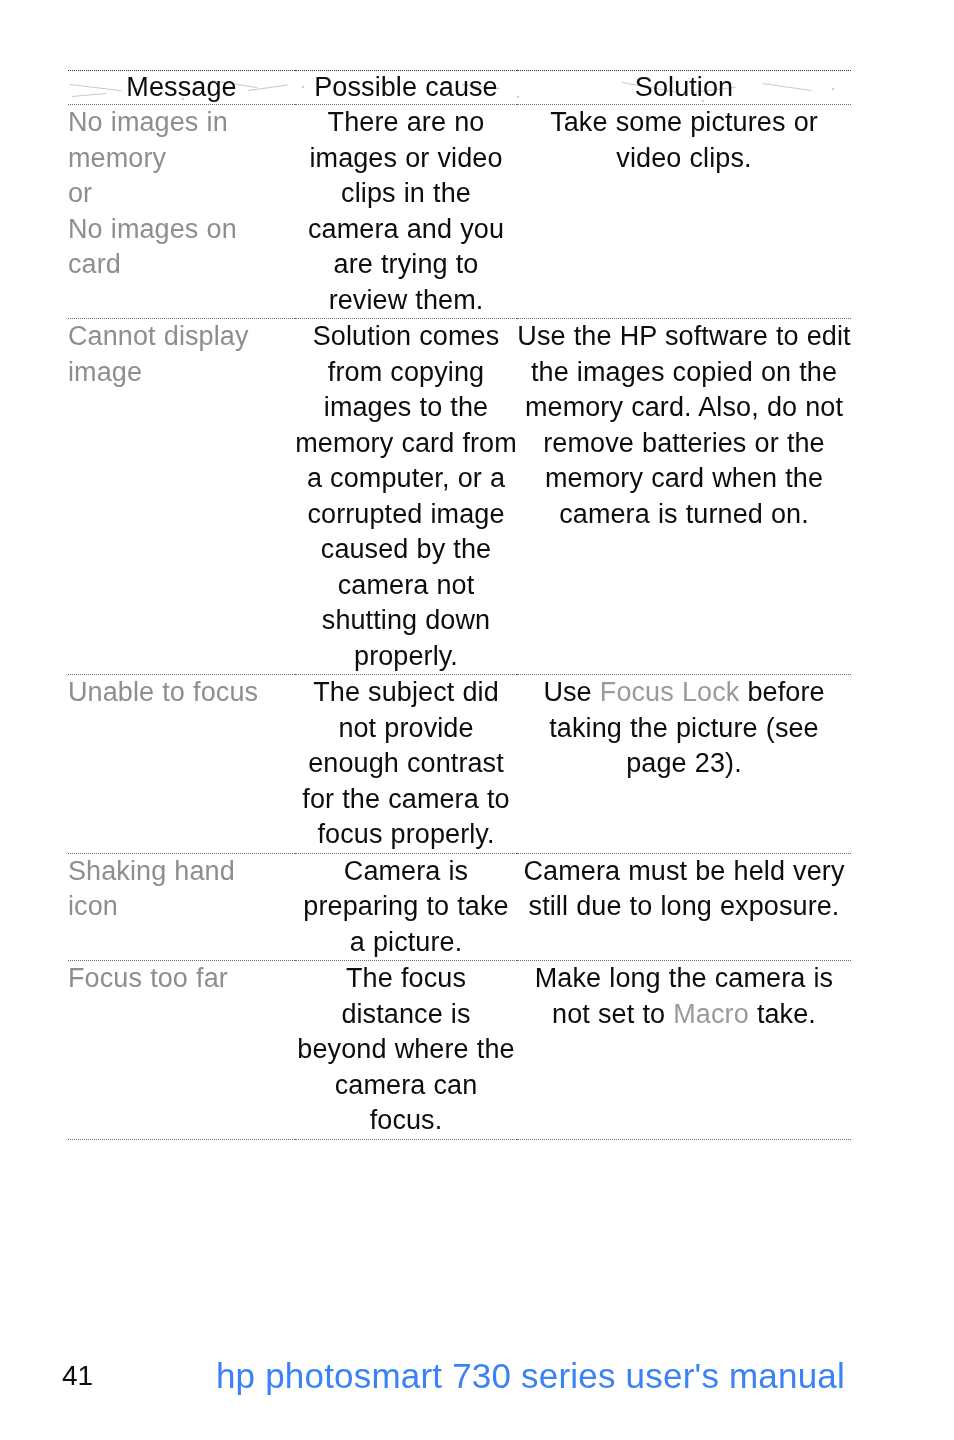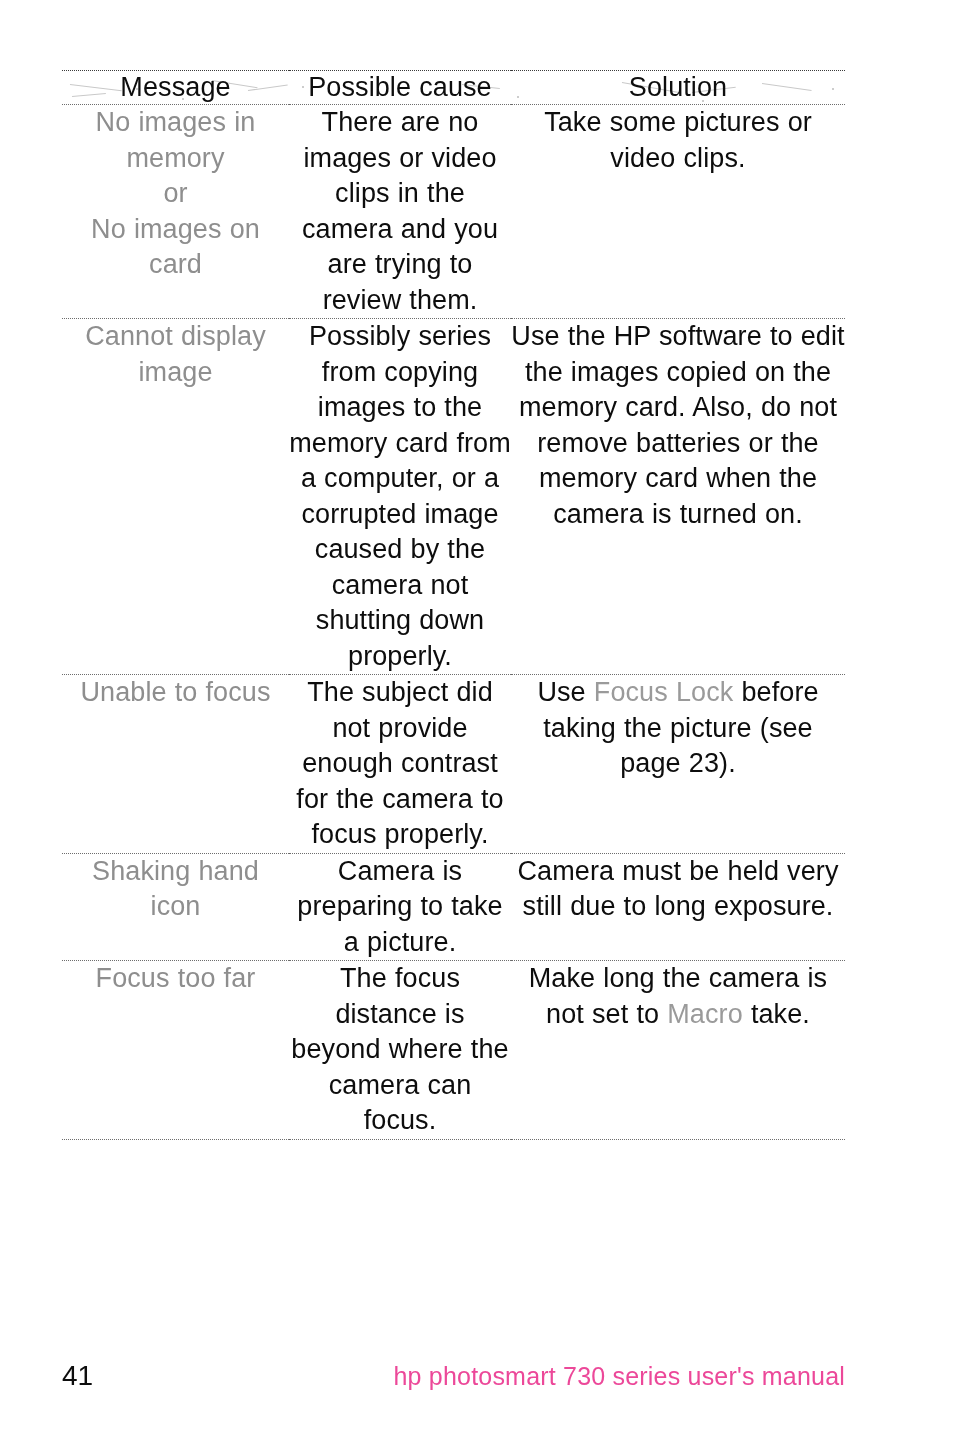--- a/index.html
+++ b/index.html
@@ -21,21 +21,21 @@
     left: 0; top: 0;
     width: 954px;
     height: 1440px;
     overflow: hidden;
     background: #fff;
   }
 
   
   #troubleshooting-table {
     position: absolute;
-    left: 62px;
+    left: 68px;
     top: 70px;
     width: 783px;
     border-collapse: collapse;
     table-layout: fixed;
   }
   #troubleshooting-table td,
   #troubleshooting-table th {
     vertical-align: top;
     padding: 0;
     margin: 0;
@@ -64,21 +64,20 @@
   .cell {
     font-size: 27px;
     line-height: 35.5px;
     letter-spacing: 0.1px;
     font-weight: 300;
     color: #0d0d0d;
     padding: 8px 12px 14px 12px;
     word-spacing: 0.5px;
   }
   .cell-msg {
-    text-align: center;
     color: #8e8e8e;          
     padding-left: 6px;
     padding-right: 6px;
   }
   .cell-cause, .cell-sol {
     text-align: center;
   }
 
   
   .hdr .cell {
@@ -129,24 +128,24 @@
     top: 0;
     font-size: 28px;
     line-height: 36px;
     font-weight: 300;
     color: #0d0d0d;
   }
   .footer-title {
     position: absolute;
     right: 0;
     top: 0;
-    font-size: 25px;
+    font-size: 35px;
     line-height: 36px;
     font-weight: 300;
-    color: #ec4899;
+    color: #3b82f6;
     letter-spacing: 0.2px;
   }
 </style>
 </head>
 <body>
 
 <div id="page">
 
   <div class="speckle" style="left:62px; top:70px; width:783px; height:44px;">
     <div class="speck-line" style="left:8px;  top:14px; width:52px; transform:rotate(7deg);"></div>
@@ -183,21 +182,21 @@
     <tbody>
 
       <tr class="row-rule">
         <td class="cell cell-msg">No images in<br>memory<br>or<br>No images on<br>card</td>
         <td class="cell cell-cause v-div-left">There are no images or video clips in the camera and you are trying to review them.</td>
         <td class="cell cell-sol v-div-left">Take some pictures or video clips.</td>
       </tr>
 
       <tr class="row-rule">
         <td class="cell cell-msg">Cannot display<br>image</td>
-        <td class="cell cell-cause v-div-left">Possibly series from copying images to the memory card from a computer, or a corrupted image caused by the camera not shutting down properly.</td>
+        <td class="cell cell-cause v-div-left">Solution comes from copying images to the memory card from a computer, or a corrupted image caused by the camera not shutting down properly.</td>
         <td class="cell cell-sol v-div-left">Use the HP software to edit the images copied on the memory card. Also, do not remove batteries or the memory card when the camera is turned on.</td>
       </tr>
 
       <tr class="row-rule">
         <td class="cell cell-msg">Unable to focus</td>
         <td class="cell cell-cause v-div-left">The subject did not provide enough contrast for the camera to focus properly.</td>
         <td class="cell cell-sol v-div-left"><span>Use </span><span class="ui-term">Focus Lock</span><span> before taking the picture (see page 23).</span></td>
       </tr>
 
       <tr class="row-rule">

